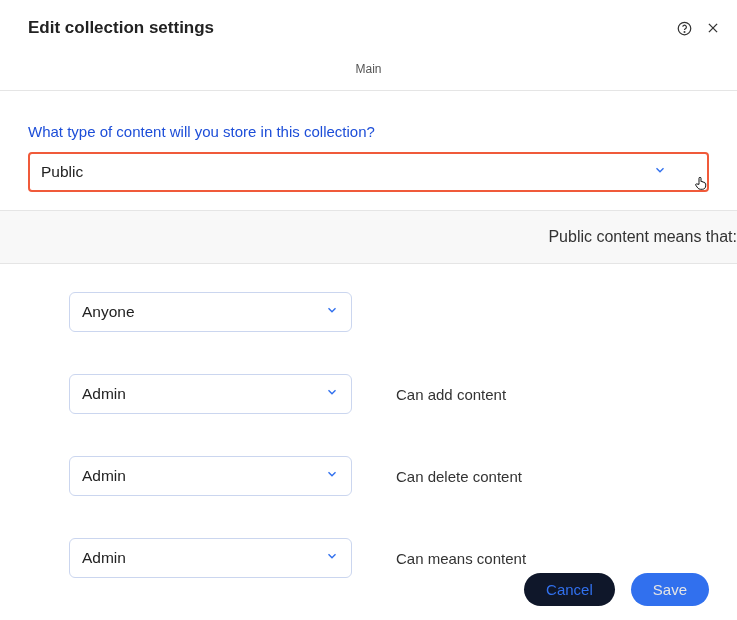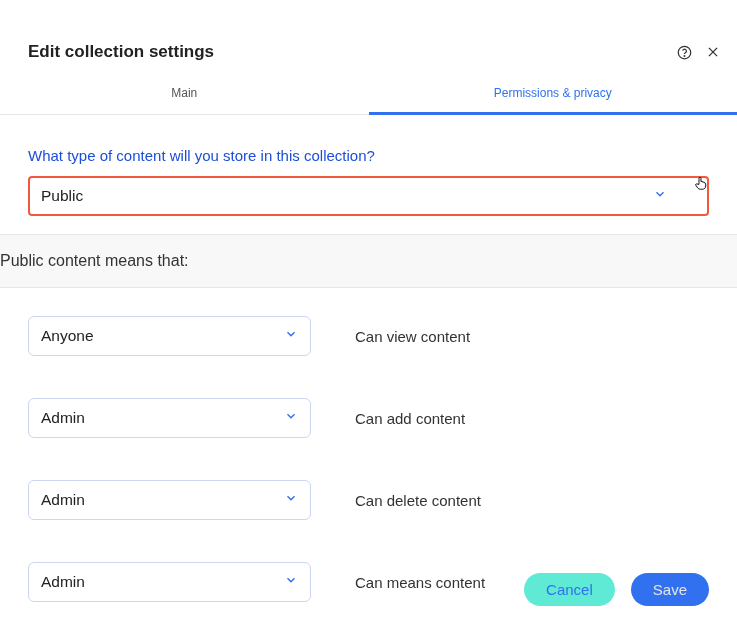--- a/index.html
+++ b/index.html
@@ -13,21 +13,20 @@
       width: 737px;
       height: 620px;
       position: relative;
       color: #333;
     }
     .modal-header {
       display: flex;
       align-items: center;
       justify-content: space-between;
       padding: 18px 17px 10px 28px;
-      margin-top: 24px;
     }
     .modal-title {
       font-size: 17px;
       font-weight: 700;
       color: #222;
     }
     .header-icons {
       display: flex;
       gap: 14px;
       align-items: center;
@@ -95,27 +94,28 @@
       right: 28px;
       top: 174px;
       pointer-events: none;
     }
     .banner {
       width: 100%;
       border-top: 1px solid #e5e5e5;
       border-bottom: 1px solid #e5e5e5;
       background: #f8f8f8;
       padding: 17px 0;
-      text-align: left;
+      text-align: right;
       font-size: 16px;
       color: #333;
       margin-top: 18px;
     }
     .perm-list {
       padding: 28px 16px 0 28px;
+      margin-left: 41px;
     }
     .perm-row {
       display: flex;
       align-items: center;
       margin-bottom: 42px;
     }
     .perm-select {
       width: 283px;
       border: 1px solid #cbd6ef;
       border-radius: 6px;
@@ -142,21 +142,21 @@
       align-items: center;
     }
     .btn {
       border-radius: 20px;
       padding: 8px 22px;
       font-size: 15px;
       cursor: pointer;
       border: none;
     }
     .btn-cancel {
-      background: #5eead4;
+      background: #0f172a;
       color: #3170ee;
     }
     .btn-save {
       background: #3170ee;
       color: #e5e5e5;
     }
   </style>
 </head>
 <body>
 
@@ -174,21 +174,20 @@
       <svg width="14" height="14" viewBox="0 0 24 24" fill="none" stroke="currentColor" stroke-width="2.2">
         <line x1="5" y1="5" x2="19" y2="19"></line>
         <line x1="19" y1="5" x2="5" y2="19"></line>
       </svg>
     </span>
   </div>
 </div>
 
 <div class="tabs">
   <div class="tab">Main</div>
-  <div class="tab active">Permissions &amp; privacy</div>
 </div>
 
 <div class="content">
   <div class="field-label">What type of content will you store in this collection?</div>
   <div class="select-wide">
     <span>Public</span>
     <span class="chevron">
       <svg width="14" height="14" viewBox="0 0 24 24" fill="none" stroke="currentColor" stroke-width="2.4">
         <polyline points="6 9 12 15 18 9"></polyline>
       </svg>
@@ -207,21 +206,20 @@
 <div class="perm-list">
   <div class="perm-row">
     <div class="perm-select">
       <span>Anyone</span>
       <span class="chevron">
         <svg width="14" height="14" viewBox="0 0 24 24" fill="none" stroke="currentColor" stroke-width="2.4">
             <polyline points="6 9 12 15 18 9"></polyline>
           </svg>
       </span>
     </div>
-    <div class="perm-label">Can view content</div>
   </div>
 
   <div class="perm-row">
     <div class="perm-select">
       <span>Admin</span>
       <span class="chevron">
         <svg width="14" height="14" viewBox="0 0 24 24" fill="none" stroke="currentColor" stroke-width="2.4">
             <polyline points="6 9 12 15 18 9"></polyline>
           </svg>
       </span>

